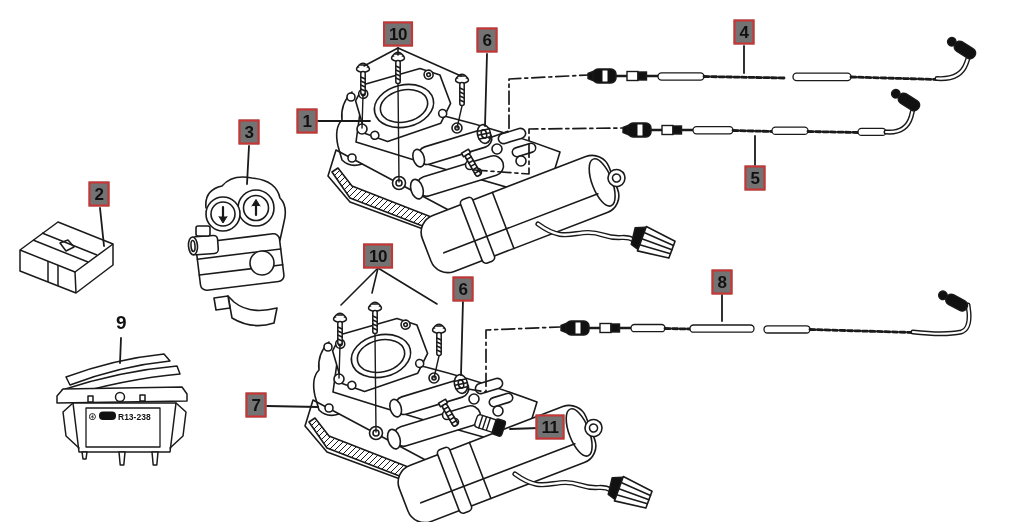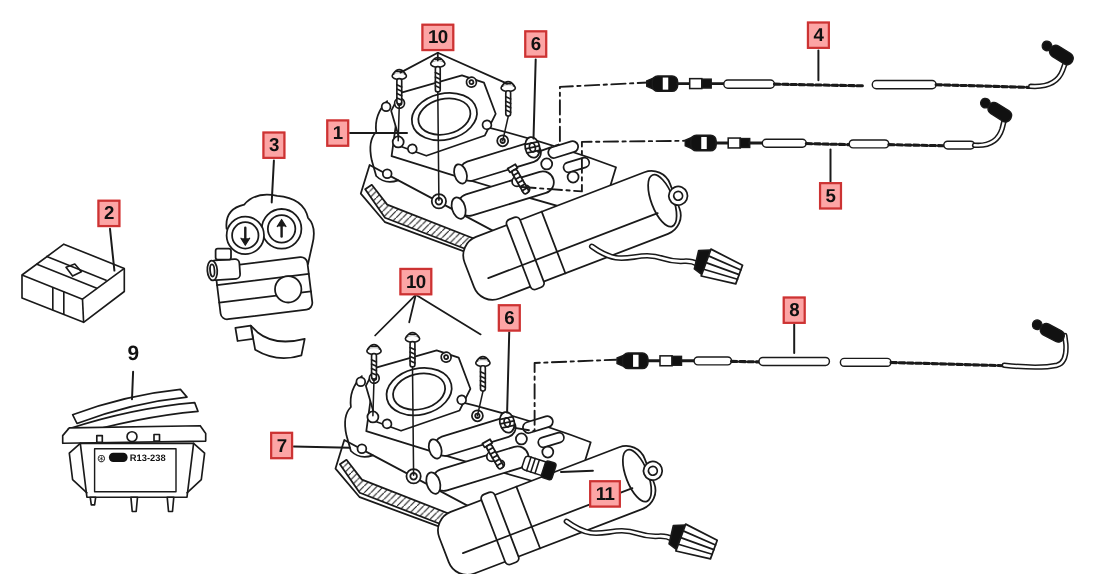--- a/index.html
+++ b/index.html
@@ -15,21 +15,21 @@
   }
   .stage svg{position:absolute;left:0;top:0;}
   .callout{
     position:absolute;transform:translate(-50%,-50%);
     font-weight:bold;font-size:17px;line-height:1;color:var(--callout-text);
     letter-spacing:-0.5px;white-space:nowrap;z-index:5;
     padding:2px 3px;background:transparent;
   }
   .callout.boxed{
     border:2px solid var(--callout-border);
-    background:#fca5a5;
+    background:#737373;
     padding:2px 4px;
   }
   .callout.plain{font-size:19px;}
 </style>
 </head>
 <body>
 
 <div class="stage">
 
 <svg width="1016" height="522" viewBox="0 0 1016 522">
@@ -311,16 +311,16 @@
       <div class="callout boxed" style="left: 249px; top: 132px;">3</div>
       <div class="callout boxed" style="left: 744px; top: 32px;">4</div>
       <div class="callout boxed" style="left: 755px; top: 178px;">5</div>
       <div class="callout boxed" style="left: 487px; top: 40px;">6</div>
       <div class="callout boxed" style="left: 398px; top: 34px;">10</div>
       <div class="callout boxed" style="left: 256px; top: 405px;">7</div>
       <div class="callout boxed" style="left: 722px; top: 282px;">8</div>
       <div class="callout plain" style="left: 121px; top: 322px;">9</div>
       <div class="callout boxed" style="left: 378px; top: 256px;">10</div>
       <div class="callout boxed" style="left: 463px; top: 289px;">6</div>
-      <div class="callout boxed" style="left: 550px; top: 427px; margin-top: 22px;">11</div>
+      <div class="callout boxed" style="left: 550px; top: 427px;">11</div>
     </div>
 
 </div>
 
 </body></html>

